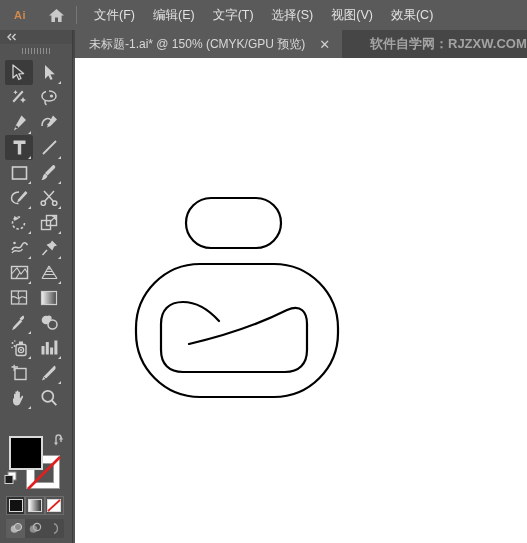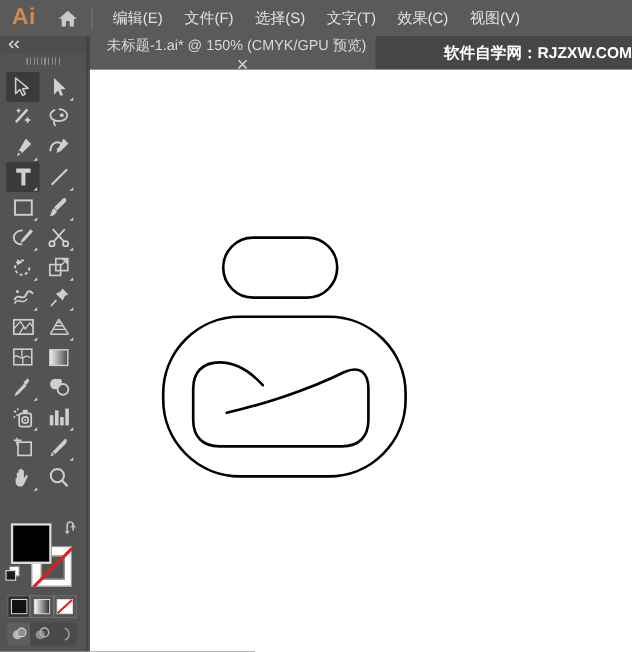--- a/index.html
+++ b/index.html
@@ -11,48 +11,48 @@
   }
   #app{position:relative;width:527px;height:543px;}
 
   
   .menubar{
     position:absolute;left:0;top:0;width:527px;height:30px;
     background:#5a5a5a;display:flex;align-items:center;
   }
   .ai-logo{
     width:40px;height:30px;display:flex;align-items:center;justify-content:center;
-    color:#d2894d;font-size:19px;font-weight:bold;letter-spacing:0.5px;
+    color:#d2894d;font-size:11px;font-weight:bold;letter-spacing:0.5px;
   }
   .home-icon{width:32px;height:30px;display:flex;align-items:center;justify-content:center;}
   .menu-div{width:1px;height:18px;background:#767676;margin:0 8px 0 4px;}
   .menu-items{display:flex;align-items:center;}
   .menu-item{
     color:#e2e2e2;font-size:12.5px;padding:0 9px;height:30px;
     display:flex;align-items:center;white-space:nowrap;
   }
 
   
   .tabbar{
     position:absolute;left:0;top:30px;width:527px;height:28px;
     background:#464646;
   }
   .doc-tab{
     position:absolute;left:75px;top:0;height:28px;
     background:#5a5a5a;display:flex;align-items:center;
-    padding:0 8px 0 14px;box-sizing:border-box;flex-direction:column;
+    padding:0 8px 0 14px;box-sizing:border-box;
   }
   .doc-tab .title{color:#d8d8d8;font-size:12px;white-space:nowrap;}
   .doc-tab .closex{
     color:#d0d0d0;font-size:13px;margin-left:14px;margin-right:4px;
     line-height:1;cursor:default;
   }
   .watermark{
     position:absolute;left:370px;top:0;height:28px;
-    display:flex;align-items:center;color:#ffffff;font-size:13px;
+    display:flex;align-items:center;color:#a3a3a3;font-size:13px;
     font-weight:bold;white-space:nowrap;
   }
 
   
   .toolpanel{
     position:absolute;left:0;top:30px;width:72px;height:513px;
     background:#535353;border-right:1px solid #3d3d3d;
   }
   .tp-head{
     position:relative;width:72px;height:14px;background:#4d4d4d;
@@ -142,26 +142,26 @@
 
   <div class="menubar">
     <div class="ai-logo">Ai</div>
     <div class="home-icon">
       <svg width="17" height="15" viewBox="0 0 17 15">
         <path d="M8.5 1 L16 7.6 L13.6 7.6 L13.6 14 L10 14 L10 9.6 L7 9.6 L7 14 L3.4 14 L3.4 7.6 L1 7.6 Z" fill="#c9c9c9"></path>
       </svg>
     </div>
     <div class="menu-div"></div>
     <div class="menu-items" id="menu-items">
+        <div class="menu-item">文件(F)</div>
         <div class="menu-item">编辑(E)</div>
-        <div class="menu-item">文件(F)</div>
+        <div class="menu-item">文字(T)</div>
         <div class="menu-item">选择(S)</div>
-        <div class="menu-item">文字(T)</div>
+        <div class="menu-item">视图(V)</div>
         <div class="menu-item">效果(C)</div>
-        <div class="menu-item">视图(V)</div>
       </div>
   </div>
 
   <div class="tabbar">
     <div class="doc-tab">
       <span class="title">未标题-1.ai* @ 150% (CMYK/GPU 预览)</span>
       <span class="closex">✕</span>
     </div>
     <div class="watermark">软件自学网：RJZXW.COM</div>
   </div>

